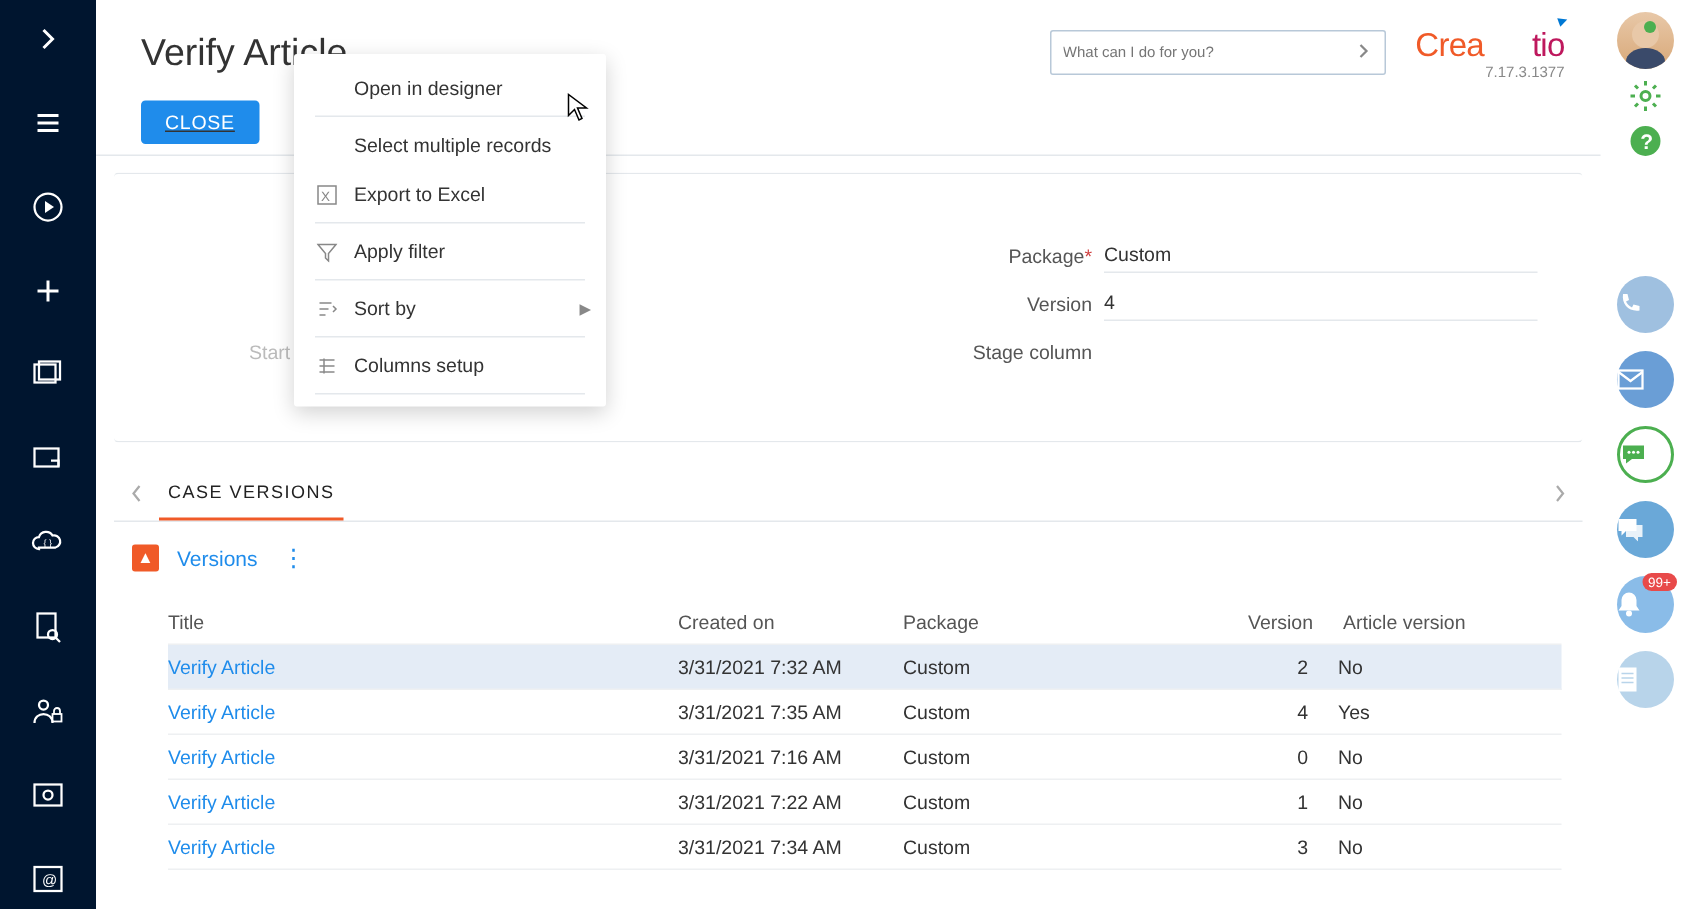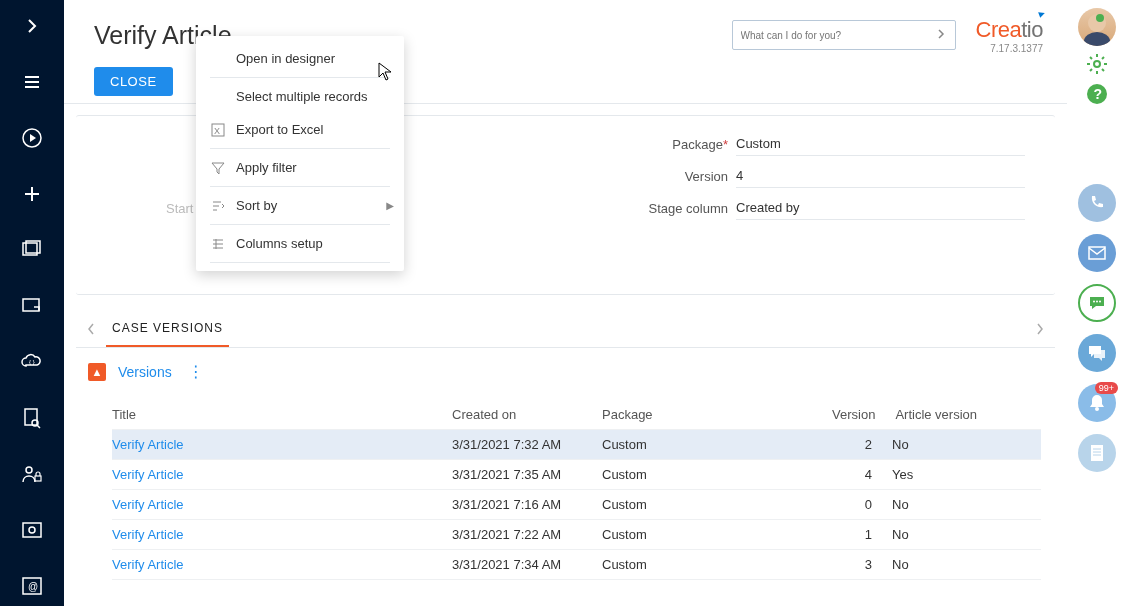--- a/index.html
+++ b/index.html
@@ -10,43 +10,43 @@
   .left-rail .rail-item { width: 32px; height: 32px; display: flex; align-items: center; justify-content: center; cursor: pointer; }
   .left-rail svg { stroke: #fff; fill: none; }
 
   
   .right-rail { position: absolute; right: 0; top: 0; width: 60px; height: 100%; background: #fff; display: flex; flex-direction: column; align-items: center; padding-top: 8px; gap: 6px; }
   .avatar { width: 38px; height: 38px; border-radius: 50%; background: linear-gradient(#e8c8a8,#d8a878); position: relative; overflow:hidden; }
   .avatar::after { content:''; position:absolute; top:6px; left:10px; width:18px; height:18px; border-radius:50%; background:#e8c8a8; }
   .avatar::before { content:''; position:absolute; bottom:-4px; left:6px; width:26px; height:18px; border-radius:50% 50% 0 0; background:#3a4a6a; }
   .avatar-dot { position:absolute; top:6px; right:12px; width:8px; height:8px; border-radius:50%; background:#4caf50; }
   .gear-btn, .help-btn { width:24px; height:24px; display:flex; align-items:center; justify-content:center; cursor:pointer; }
-  .comm-bubble { width:38px; height:38px; border-radius:50%; display:flex; align-items:center; justify-content:center; margin-top:6px; cursor:pointer; position:relative; }
+  .comm-bubble { width:38px; height:38px; border-radius:50%; display:flex; align-items:center; margin-top:6px; cursor:pointer; position:relative; }
   .comm-bubble.phone { background:#9fc0e0; }
   .comm-bubble.mail { background:#6a9ed6; }
   .comm-bubble.chat { background:#fff; border:2px solid #4caf50; }
   .comm-bubble.msg { background:#6aa8d8; }
   .comm-bubble.bell { background:#8abce8; }
   .comm-bubble.doc { background:#b8d4ea; }
   .badge { position:absolute; top:-2px; right:-2px; background:#e84a4a; color:#fff; font-size:9px; border-radius:8px; padding:1px 4px; }
 
   
   .header { position:absolute; left:64px; right:60px; top:0; height:60px; padding: 10px 24px 0 30px; display:flex; align-items:center; }
   .page-title { font-size:25px; font-weight:300; color:#333; }
   .search-wrap { margin-left:auto; display:flex; align-items:center; border:1px solid #b8c8d8; border-radius:2px; width:224px; height:30px; padding:0 8px; }
   .search-wrap input { border:none; outline:none; flex:1; font-size:10px; color:#888; background:transparent; }
   .logo-wrap { margin-left:20px; text-align:right; }
   .logo { font-size:22px; font-weight:400; letter-spacing:-0.5px; }
-  .logo .c1 { color:#f05a28; } .logo .c2 { color:#737373; }
+  .logo .c1 { color:#f05a28; } .logo .c2 { color:#be185d;margin-left:32px; }
   .logo-ver { font-size:10px; color:#888; }
   .logo-arrow { position:relative; }
   .logo-arrow::after { content:''; position:absolute; right:-2px; top:-6px; border-left:6px solid #0078d4; border-top:3px solid transparent; border-bottom:3px solid transparent; transform:rotate(-20deg); }
 
   
-  .action-bar { position:absolute; left:64px; right:60px; top:60px; height:44px; padding:0 30px; display:flex; align-items:center; gap:28px; border-bottom:1px solid #e4e8ec; }
+  .action-bar { position:absolute; left:64px; right:60px; top:60px; height:44px; padding:0 30px; display:flex; align-items:center; gap:28px; border-bottom:1px solid #e4e8ec;text-decoration:underline; }
   .btn-close { background:#1f8ceb; color:#fff; border:none; border-radius:3px; padding:7px 16px; font-size:13px; font-weight:500; cursor:pointer; letter-spacing:0.5px; }
   .btn-open { color:#1f8ceb; font-size:13px; cursor:pointer; }
 
   
   .details { position:absolute; left:64px; right:60px; top:115px; height:180px; padding:12px 30px; border:1px solid #e4e8ec; border-left:none; border-right:none; margin:0 12px; border-radius:3px; }
   .details-row { display:flex; align-items:center; height:32px; }
   .details-left { flex:0 0 480px; color:#888; font-size:13px; }
   .details-label { flex:0 0 150px; text-align:right; color:#555; font-size:13px; padding-right:8px; }
   .details-label .req { color:#d04040; }
   .details-val { flex:1; color:#333; border-bottom:1px solid #e4e8ec; padding:4px 0; }
@@ -246,34 +246,33 @@
     <div class="logo-ver">7.17.3.1377</div>
   </div>
 </div>
 
 <div class="action-bar">
   <button class="btn-close">CLOSE</button>
   <span class="btn-open">OPEN</span>
 </div>
 
 <div class="details">
-  <div class="details-row" style="">
+  <div class="details-row" style="margin-top:26px">
     <div class="details-left"></div>
     <div class="details-label"><span>Package</span><span class="req">*</span></div>
     <div class="details-val">Custom</div>
   </div>
   <div class="details-row">
     <div class="details-left"></div>
     <div class="details-label">Version</div>
     <div class="details-val">4</div>
   </div>
   <div class="details-row">
     <div class="details-left placeholder">Start con</div>
     <div class="details-label">Stage column</div>
-    <div class="details-val">Created by</div>
   </div>
 </div>
 
 <div class="tabbar">
   <div class="tab-chevron">
       <svg width="10" height="14" viewBox="0 0 10 14">
         <polyline points="7,2 3,7 7,12" fill="none" stroke="#aaa" stroke-width="1.5"></polyline>
       </svg>
     </div>
   <div class="tab active">CASE VERSIONS</div>

